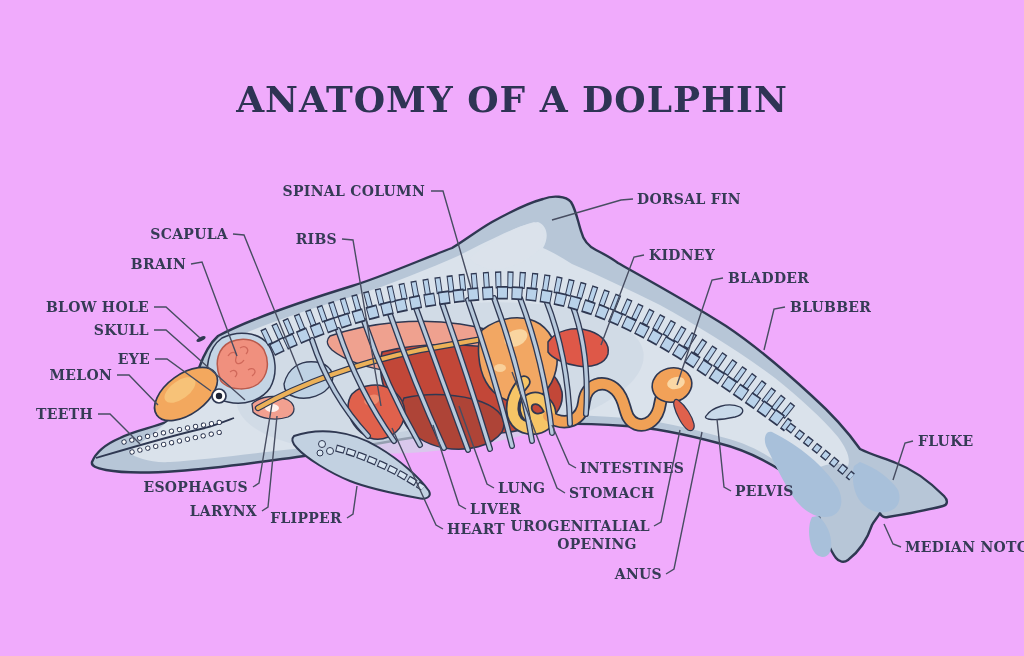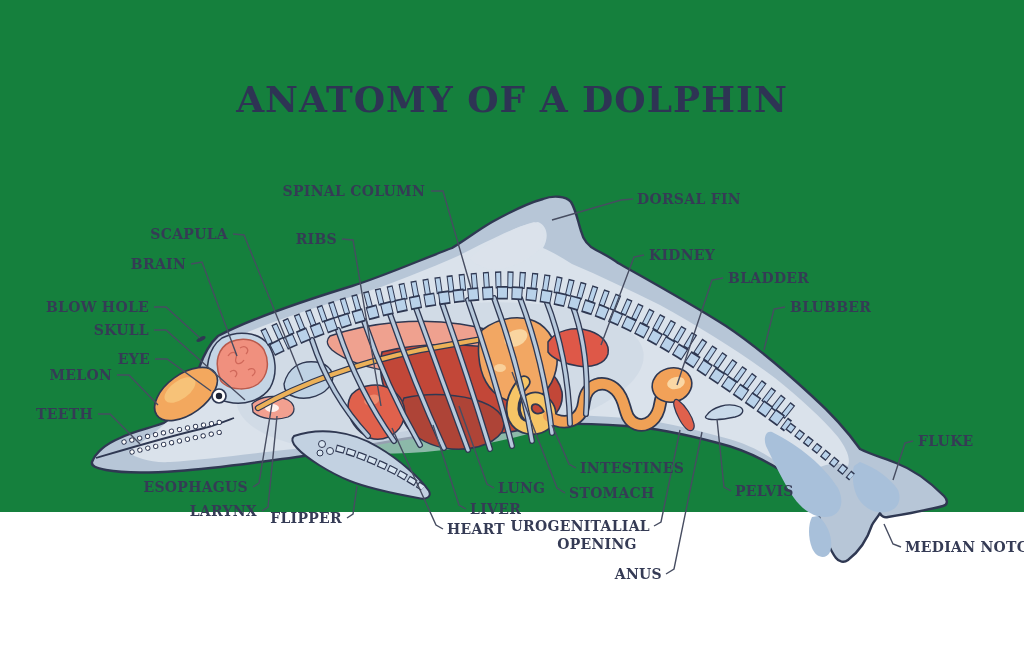--- a/index.html
+++ b/index.html
@@ -1,16 +1,16 @@
 <!DOCTYPE html>
 <html><head>
 <meta charset="utf-8">
 <style>
   html,body{margin:0;padding:0;background:#ffffff;width:1024px;height:656px;overflow:hidden;}
-  .stage{position:relative;width:1024px;height:512px;background:#15803d;font-family:"DejaVu Serif","Liberation Serif",serif;}
+  .stage{position:relative;width:1024px;height:656px;background:#f0abfc;font-family:"DejaVu Serif","Liberation Serif",serif;}
   svg{position:absolute;left:0;top:0;}
   text{font-family:"DejaVu Serif","Liberation Serif",serif;font-weight:bold;}
   .lbl{font-size:14px;letter-spacing:.3px;}
   .ttl{font-size:36px;letter-spacing:1px;}
 </style>
 </head>
 <body>
 
 <div class="stage">
 <svg width="1024" height="656" viewBox="0 0 1024 656">

